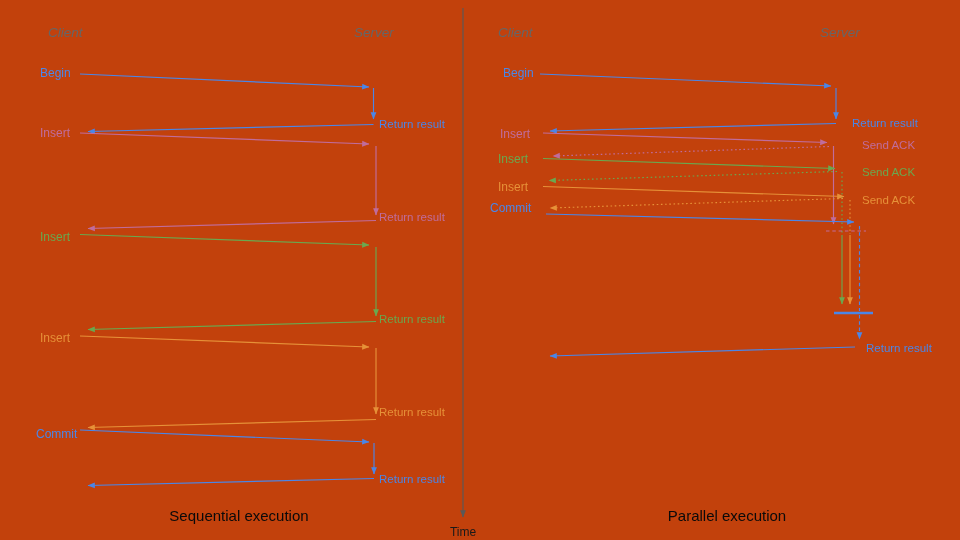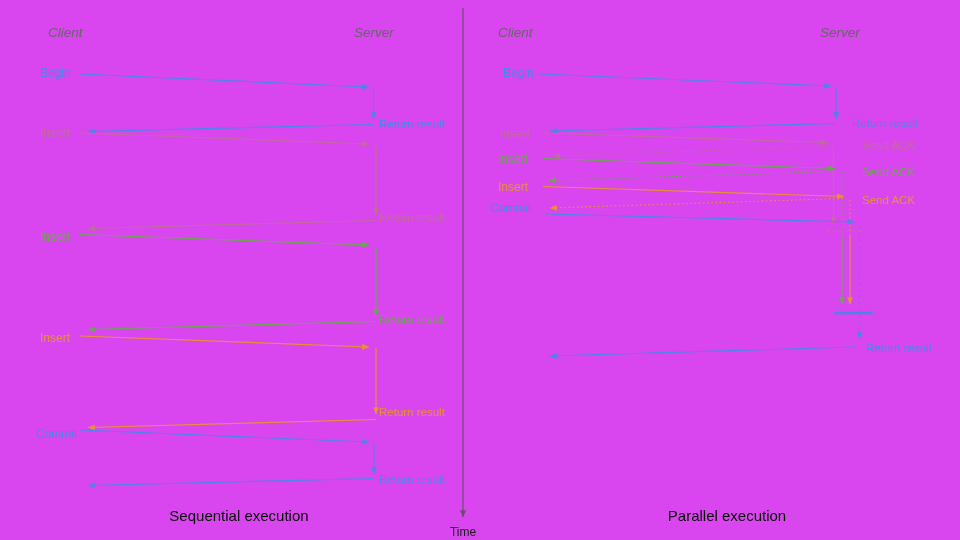--- a/index.html
+++ b/index.html
@@ -1,16 +1,16 @@
 <!DOCTYPE html>
 <html><head>
 <meta charset="utf-8">
 <style>
   html,body{margin:0;padding:0;background:#ffffff;}
-  .canvas{position:relative;width:960px;height:540px;background:#d946ef;overflow:hidden;
+  .canvas{position:relative;width:960px;height:540px;background:#c2410c;overflow:hidden;
           font-family:"Liberation Sans", sans-serif;}
   svg{display:block;}
   svg text{font-family:"Liberation Sans", sans-serif;}
   .hdr{fill:#666666;font-size:13.5px;font-style:italic;}
   .cap{fill:#0a0a0a;font-size:15px;}
   .time{fill:#1a1a1a;font-size:12px;}
   .op{font-size:12px;}
   .resp{font-size:11.5px;}
   .t-blue{fill:#4a86e8;}  .t-pink{fill:#c06c9c;}  .t-green{fill:#6aa84f;}  .t-orange{fill:#e69138;}
   .ln{fill:none;stroke-width:1.15;}

